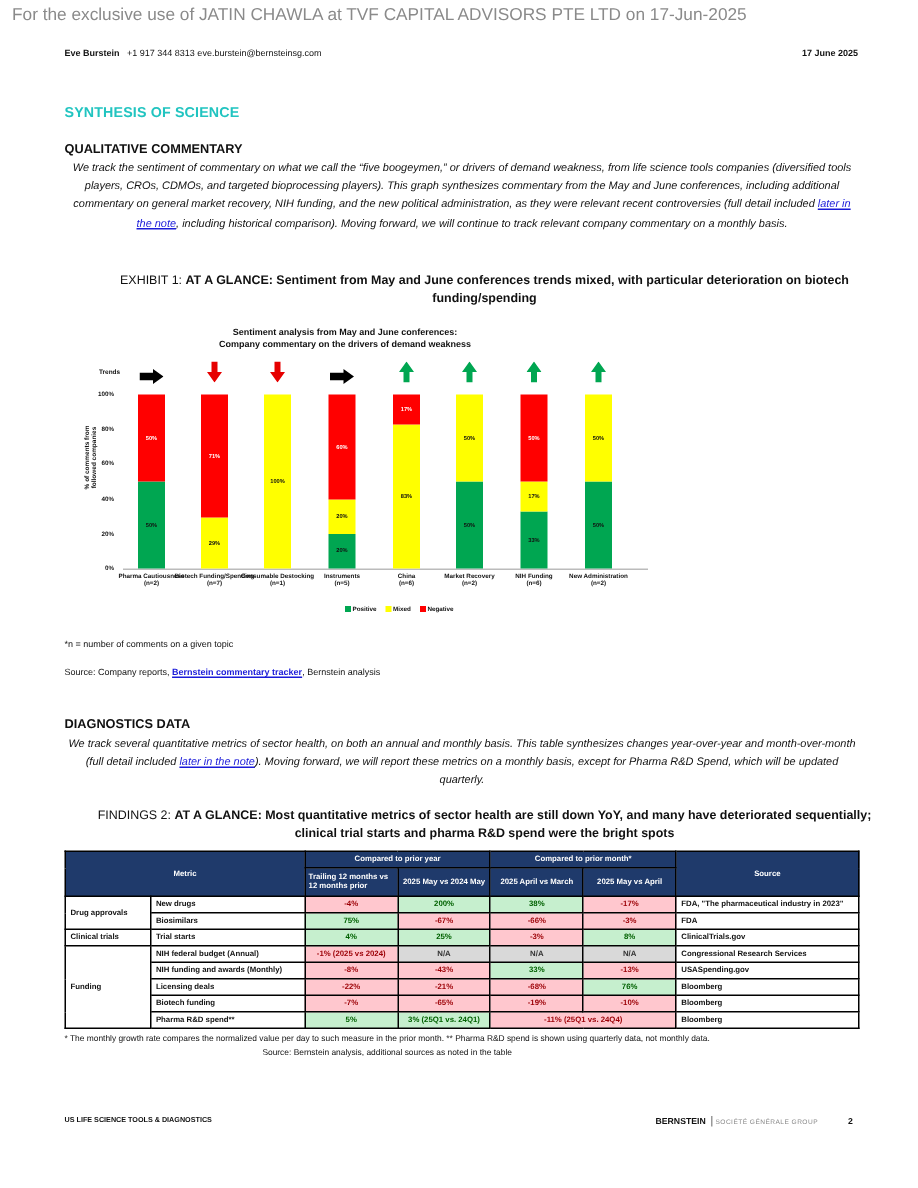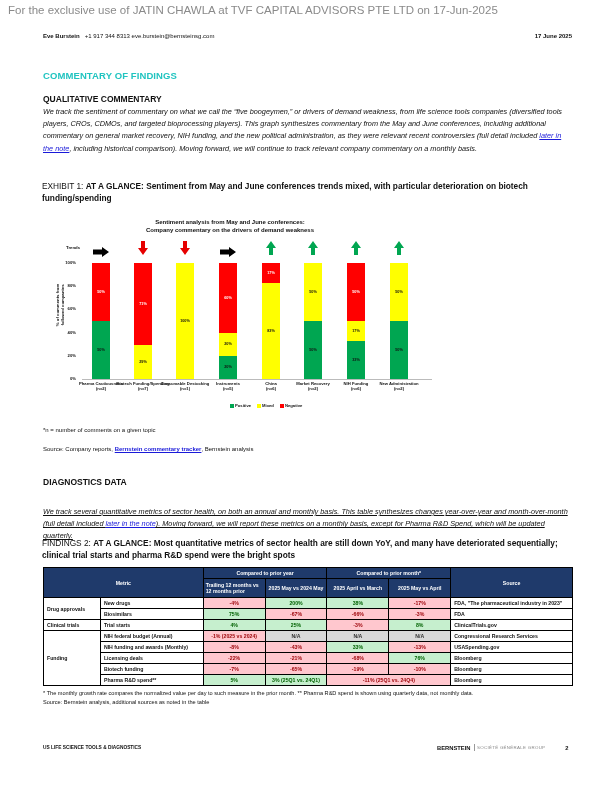--- a/index.html
+++ b/index.html
@@ -1,24 +1,24 @@
 <!DOCTYPE html>
 <html><head>
 <meta charset="utf-8">
 <style>
   * { margin:0; padding:0; box-sizing:border-box; }
   body { width:612px; height:792px; background:#fff; position:relative; overflow:hidden; font-family:"Liberation Sans", sans-serif; color:#111; }
-  .abs { position:absolute; }
+  .abs { position:absolute;text-align:center; }
   .watermark { left:8px; top:4px; font-size:11.5px; color:#8a8a8a; white-space:nowrap; }
   .hdr { top:33px; font-size:6px; font-weight:bold; }
   .section-title { left:43px; top:70px; font-size:9.5px; font-weight:bold; color:#21c4c0; letter-spacing:0.1px; }
   .sub-title { left:43px; font-size:8.5px; font-weight:bold; }
   .para { left:43px; width:530px; font-size:7.3px; font-style:italic; line-height:12.2px; }
   .para a { color:#1a1ad9; text-decoration:underline; }
-  .exhibit { left:42px; width:530px; font-size:8.3px; line-height:12px; }
+  .exhibit { left:58px; width:530px; font-size:8.3px; line-height:12px; }
   .exhibit b { font-weight:bold; }
   .chart-title { left:120px; top:218px; width:220px; text-align:center; font-size:6px; font-weight:bold; line-height:8px; }
   .ylab { font-size:4.2px; font-weight:bold; width:20px; text-align:right; }
   .yaxis-title { left:30px; top:300px; width:60px; font-size:4.3px; font-weight:bold; text-align:center; transform:rotate(-90deg); transform-origin:center; line-height:5px; }
   .trends-label { left:66px; top:245px; font-size:4.3px; font-weight:bold; }
   .seg { position:absolute; left:0; width:18px; display:flex; align-items:center; justify-content:center; font-size:3.8px; font-weight:bold; }
   .seg.neg { color:#fff; }
   .cat { font-size:4.2px; font-weight:bold; text-align:center; width:60px; line-height:5.2px; }
   .legend { left:230px; top:403px; font-size:4.2px; font-weight:bold; display:flex; gap:6px; }
   .legend span.sw { display:inline-block; width:4px; height:4px; margin-right:1px; vertical-align:middle; }
@@ -43,21 +43,21 @@
 <body>
 
 <div class="abs watermark">For the exclusive use of JATIN CHAWLA at TVF CAPITAL ADVISORS PTE LTD on 17-Jun-2025</div>
 
 <div class="abs hdr" style="left:43px;">
   <span>Eve Burstein</span>&nbsp;&nbsp;
   <span style="font-weight:normal">+1 917 344 8313 eve.burstein@bernsteinsg.com</span>
 </div>
 <div class="abs hdr" style="right:40px;">17 June 2025</div>
 
-<div class="abs section-title">COMMENTARY OF FINDINGS</div>
+<div class="abs section-title">SYNTHESIS OF SCIENCE</div>
 
 <div class="abs sub-title" style="top:94px;">QUALITATIVE COMMENTARY</div>
 <div class="abs para" style="top:106px;">
   <span>We track the sentiment of commentary on what we call the “five boogeymen,” or drivers of demand weakness, from life science tools companies (diversified tools players, CROs, CDMOs, and targeted bioprocessing players). This graph synthesizes commentary from the May and June conferences, including additional commentary on general market recovery, NIH funding, and the new political administration, as they were relevant recent controversies (full detail included </span><a href="#">later in the note</a><span>, including historical comparison). Moving forward, we will continue to track relevant company commentary on a monthly basis.</span>
 </div>
 
 <div class="abs exhibit" style="top:180px;">
   <span>EXHIBIT 1: </span><b>AT A GLANCE: Sentiment from May and June conferences trends mixed, with particular deterioration on biotech funding/spending</b>
 </div>
 
@@ -156,21 +156,21 @@
   <span><span class="sw" style="background:#ffff00"></span><span>Mixed</span></span>
   <span><span class="sw" style="background:#ff0000"></span><span>Negative</span></span>
 </div>
 
 <div class="abs note" style="top:427px;">*n = number of comments on a given topic</div>
 <div class="abs note" style="top:446px;">
   <span>Source: Company reports, </span><a href="#">Bernstein commentary tracker</a><span>, Bernstein analysis</span>
 </div>
 
 <div class="abs sub-title" style="top:477px;">DIAGNOSTICS DATA</div>
-<div class="abs para" style="top:506px;text-decoration:underline;">
+<div class="abs para" style="top:490px;">
   <span>We track several quantitative metrics of sector health, on both an annual and monthly basis. This table synthesizes changes year-over-year and month-over-month (full detail included </span><a href="#">later in the note</a><span>). Moving forward, we will report these metrics on a monthly basis, except for Pharma R&amp;D Spend, which will be updated quarterly.</span>
 </div>
 
 <div class="abs exhibit" style="top:537px;">
   <span>FINDINGS 2: </span><b>AT A GLANCE: Most quantitative metrics of sector health are still down YoY, and many have deteriorated sequentially; clinical trial starts and pharma R&amp;D spend were the bright spots</b>
 </div>
 
 <table class="t">
   <colgroup>
     <col style="width:57px">

